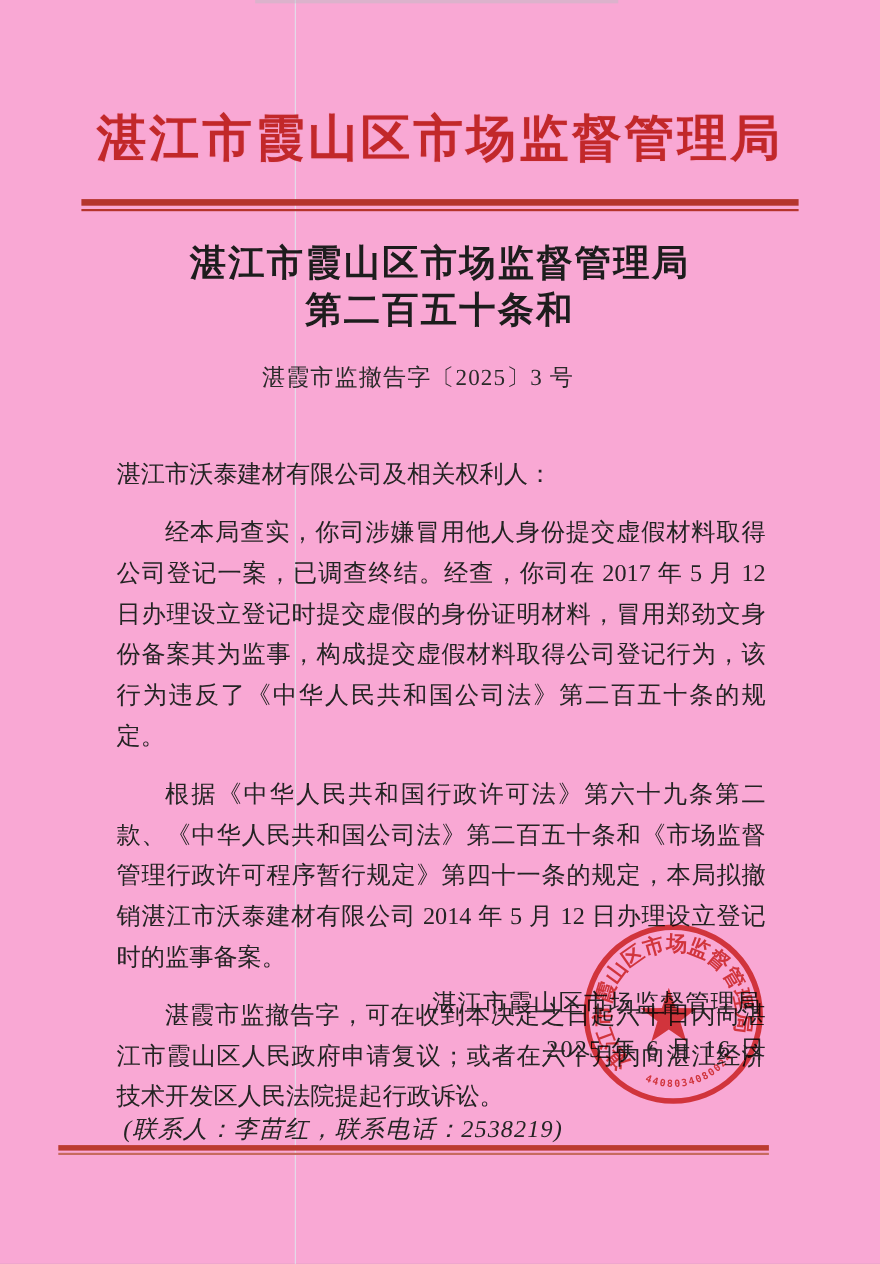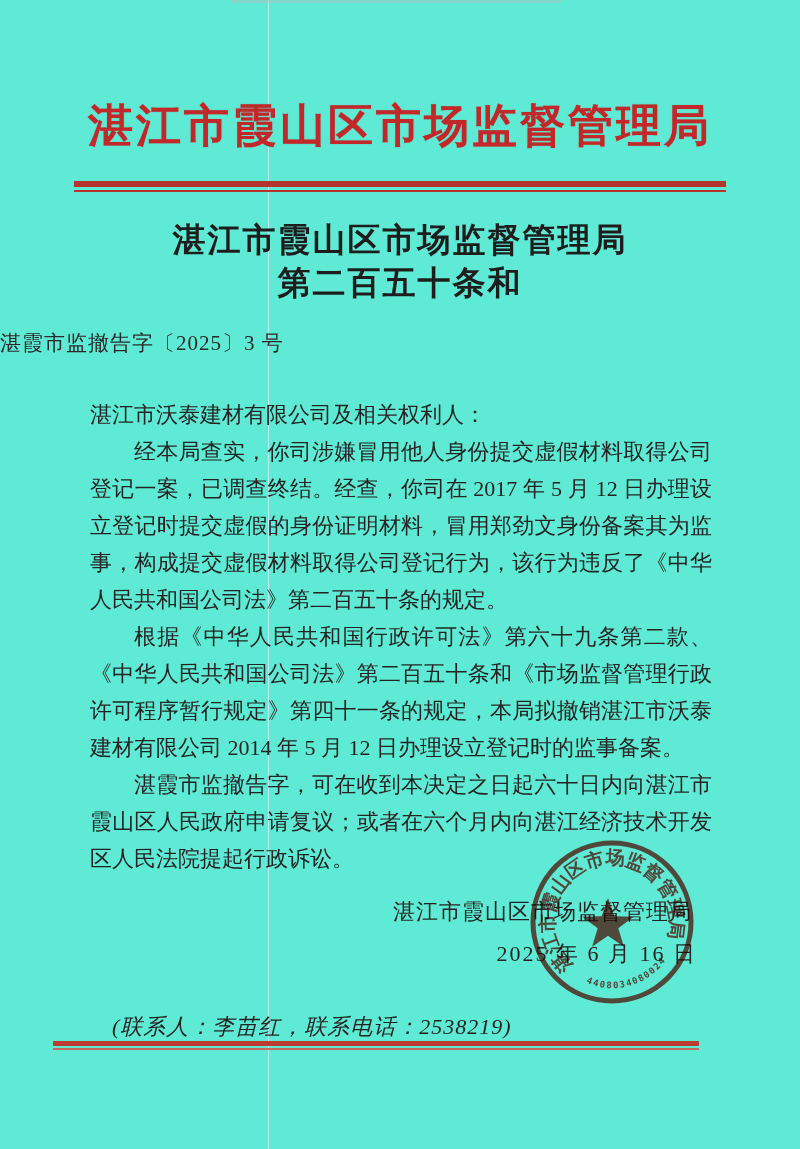--- a/index.html
+++ b/index.html
@@ -1,20 +1,20 @@
 <!DOCTYPE html>
 <html><head>
 <meta charset="utf-8">
 <style>
   html,body{margin:0;padding:0;background:#9a9a9a;}
   .page{
     position:relative;
     width:800px;height:1149px;
     margin:0 auto;
-    background:#5eead4;
+    background:#f9a8d4;
     overflow:hidden;
     font-family:"Liberation Serif","DejaVu Serif",serif;
     color:#262626;
   }
   
   .scan-vline{position:absolute;left:268px;top:0;width:1px;height:1149px;background:#dbeef0;opacity:.8;}
   .scan-smudge{position:absolute;left:232px;top:0;width:330px;height:3px;background:#b9bec4;opacity:.45;}
 
   
   .letterhead{
@@ -30,31 +30,31 @@
 
   
   .doc-title{
     position:absolute;top:219px;left:0;width:800px;
     text-align:center;font-weight:bold;
     font-size:33px;line-height:43px;letter-spacing:2px;
     color:#1d1d1d;
   }
   .doc-number{
     position:absolute;top:329px;left:0;width:760px;
-    text-align:left;font-size:21px;letter-spacing:1px;color:#2a2a2a;
+    text-align:center;font-size:21px;letter-spacing:1px;color:#2a2a2a;
     white-space:nowrap;
   }
 
   
   .body-text{
     position:absolute;top:396px;left:90px;width:622px;
     font-size:22px;line-height:37px;color:#242424;
     text-align:justify;
   }
-  .body-text p{margin:0;padding:0;}
+  .body-text p{margin:16px;padding:0;}
   .body-text p.indent{text-indent:44px;}
 
   
   .sig-agency{
     position:absolute;top:897px;right:108px;
     font-size:22px;letter-spacing:1px;color:#242424;white-space:nowrap;
   }
   .sig-date{
     position:absolute;top:939px;right:103px;
     font-size:22px;letter-spacing:2px;color:#242424;white-space:nowrap;margin-left:43px;

